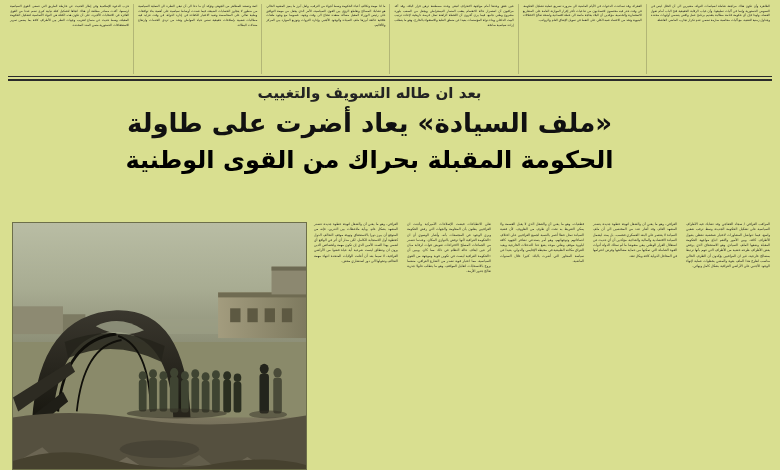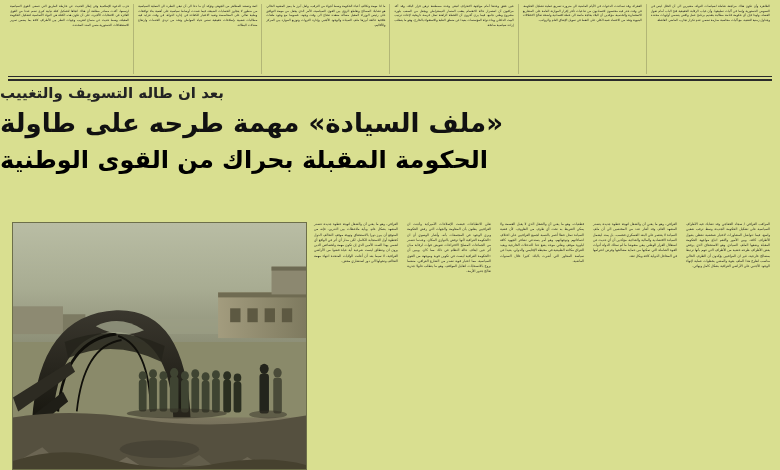--- a/index.html
+++ b/index.html
@@ -55,23 +55,23 @@
     height: 1px;
     background: #2a2a2a;
   }
   .rule.r1 { top: 76px; }
   .rule.r2 { top: 79px; height: 2px; }
 
   
   .headline-wrap {
     position: absolute;
     top: 84px;
-    left: 0;
+    left: 12px;
     width: 715px;
-    text-align: left;
+    text-align: center;
     color: #1a1a1a;
   }
   .kicker {
     font-size: 15px;
     font-weight: bold;
     letter-spacing: 0px;
     margin: 0 0 6px 0;
     color: #232323;
   }
   .headline-1 {
@@ -137,21 +137,21 @@
     <div class="micro-col">ما اذا مهمة وتكالف أعباء الحكومة وسط أجواء من الترقب، ولعل أبرز ما يميز المشهد الحالي هو تشابك المصالح وتقاطع الرؤى بين القوى السياسية، الأمر الذي يجعل من مهمة التوافق على رئيس الوزراء المقبل مسألة معقدة تحتاج الى وقت وجهد، خصوصا مع وجود ملفات خلافية عالقة أبرزها ملف السيادة والوجود الأجنبي وإدارة الثروات وتوزيع الموارد بين المركز والأقاليم.</div>
     <div class="micro-col">ائمة وتستند للمظاهر من الجوهر، وتؤكد أن ما دعا الى أن تبقى النظرة الى العملية السياسية من منظور لا يتجاوز الحسابات الضيقة، فيما شددت أوساط سياسية على أهمية بناء توافقات وطنية تعالي على المحاصصة وتعيد الاعتبار للكفاءة في إدارة الدولة، في وقت تتزايد فيه مطالبات شعبية بإصلاحات حقيقية تمس حياة المواطن وتحد من تردي الخدمات وارتفاع معدلات البطالة.</div>
     <div class="micro-col">حزب الدعوة الإسلامية وفي إطار الحديث عن خارطة الطريق التي تسعى القوى السياسية لرسمها، أكدت مصادر مطلعة أن هناك اتجاها لتشكيل كتلة نيابية كبرى تضم عددا من القوى الفائزة في الانتخابات الأخيرة، على أن تكون هذه الكتلة هي النواة الأساسية لتشكيل الحكومة المقبلة، وسط حديث عن مساع لتقريب وجهات النظر بين الأطراف كافة بما يضمن تمرير الاستحقاقات الدستورية ضمن المدد المحددة.</div>
   </div>
 
   <div class="rule r1"></div>
   <div class="rule r2"></div>
 
   <div class="headline-wrap">
     <div class="kicker">بعد ان طاله التسويف والتغييب</div>
-    <div class="headline-1">«ملف السيادة» مهمة طرحه على طاولة</div>
+    <div class="headline-1">«ملف السيادة» يعاد أضرت على طاولة</div>
     <div class="headline-2">الحكومة المقبلة بحراك من القوى الوطنية</div>
   </div>
 
   <div class="body-area">
 
     <div class="text-col">المراقب العراقي / سجاد الخفاجي وقد تشابك فيه الأطراف السياسية على تشكيل الحكومة الجديدة وسط ترقب شعبي واسع، فيما تتواصل المشاورات لاختيار شخصية تحظى بقبول الأطراف كافة.
 وبين الأمور والاهم اتباع مواجهة الحكومة المقبلة وضعها الملف السيادي وهو الاستحقاق الذي يرفض بعض الأطراف طرحه خشية من الأطراف التي تتهم بأنها ترتبط بمصالح خارجية، غير ان المراقبين يؤكدون أن الظرف الحالي مناسب لطرح هذا الملف بقوة والمضي بخطوات عملية لإنهاء الوجود الأجنبي على الأراضي العراقية بشكل كامل ونهائي.</div>
     <div class="text-col">العراقي، وهو ما يعني أن والشغل لتهيئة خطوة جديدة يتصدر المشهد العام، وقد أشار عدد من المختصين الى أن ملف السيادة لا يقتصر على البعد العسكري فحسب، بل يمتد ليشمل السيادة الاقتصادية والمالية والغذائية، مؤكدين أن أي حديث عن استقلال القرار الوطني يبقى منقوصا ما لم تمتلك الدولة أدوات القوة الشاملة التي تمكنها من حماية مصالحها وفرض احترامها في المحافل الدولية كافة وبكل ثقة.</div>
     <div class="text-col">قطعيات، وهو ما يعني أن والشغل الذي لا يقبل القسمة ولا يمكن التفريط به تحت أي ظرف من الظروف، لأن قضية السيادة تمثل خطا أحمر بالنسبة لجميع العراقيين على اختلاف انتماءاتهم وتوجهاتهم، وهو أمر يستدعي تضافر الجهود كافة لبلورة موقف وطني موحد يضع حدا للتدخلات الخارجية ويعيد للعراق مكانته الطبيعية في محيطه الإقليمي والدولي، بعيدا عن سياسة المحاور التي أضرت بالبلاد كثيرا خلال السنوات الماضية.</div>
     <div class="text-col">تعلن الانطباعات قبضت الإصلاحات الأميركية وأثبتت ان العراقيين يظنون بأن المقاومة والجهات التي رفض الحكومة ويرى الوجود في المجتمعات بأنه.

